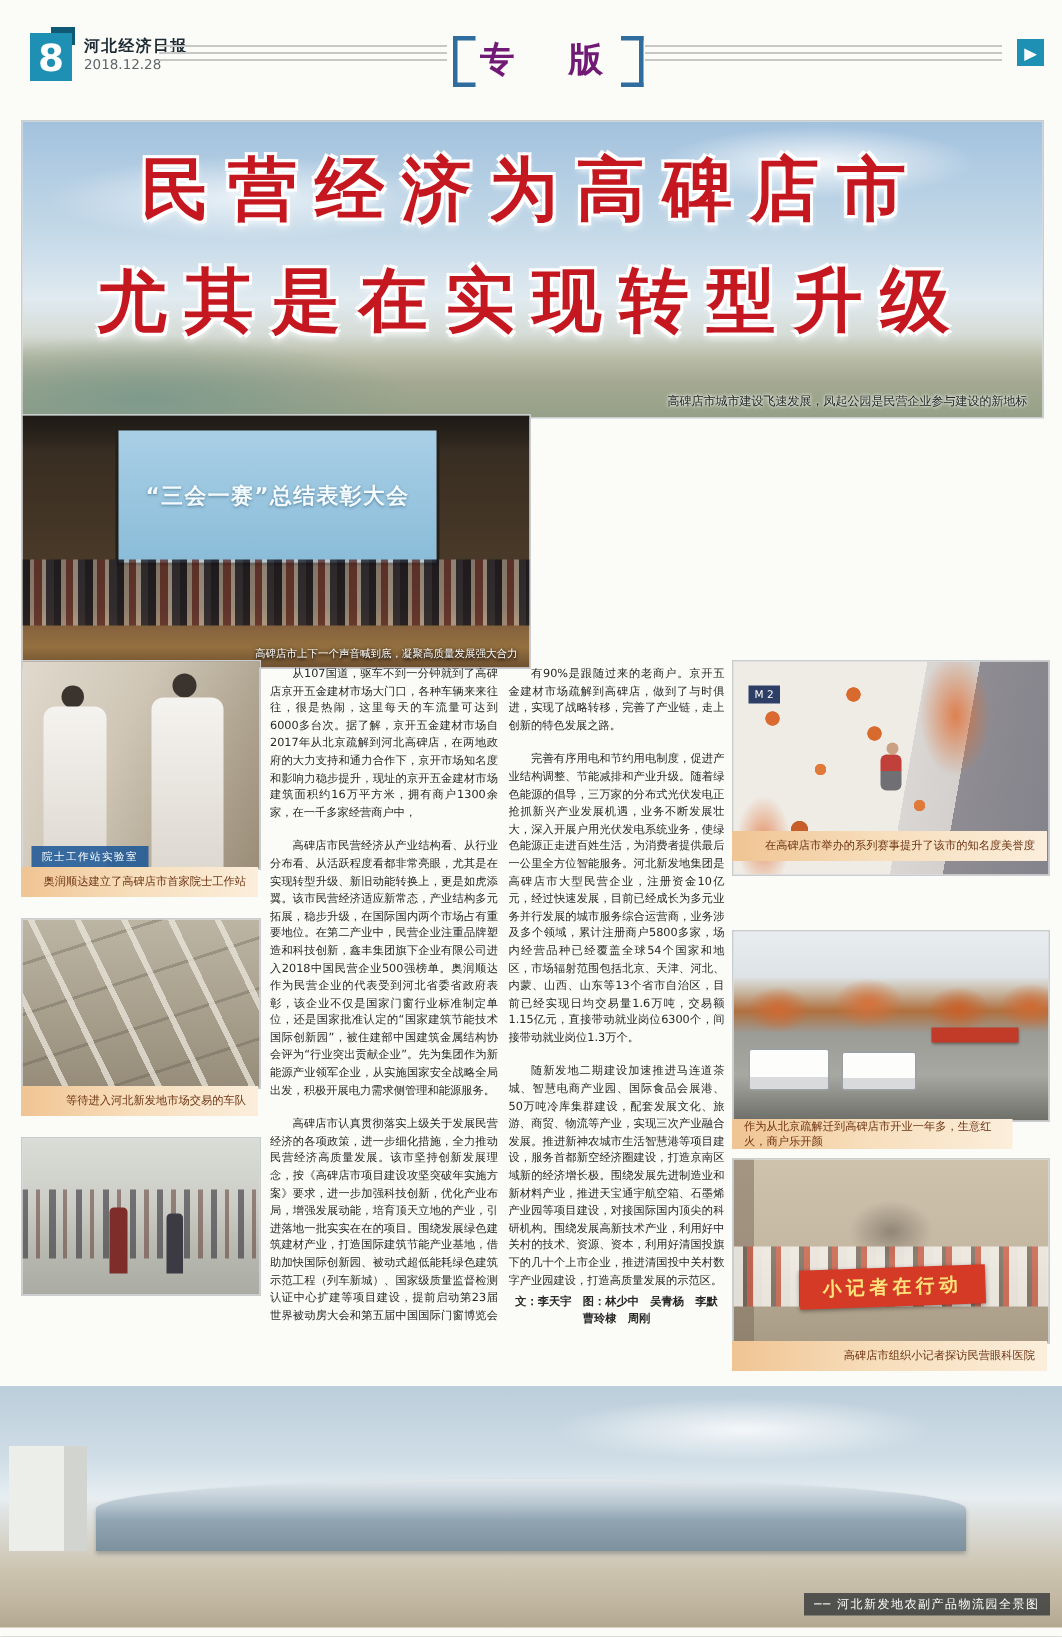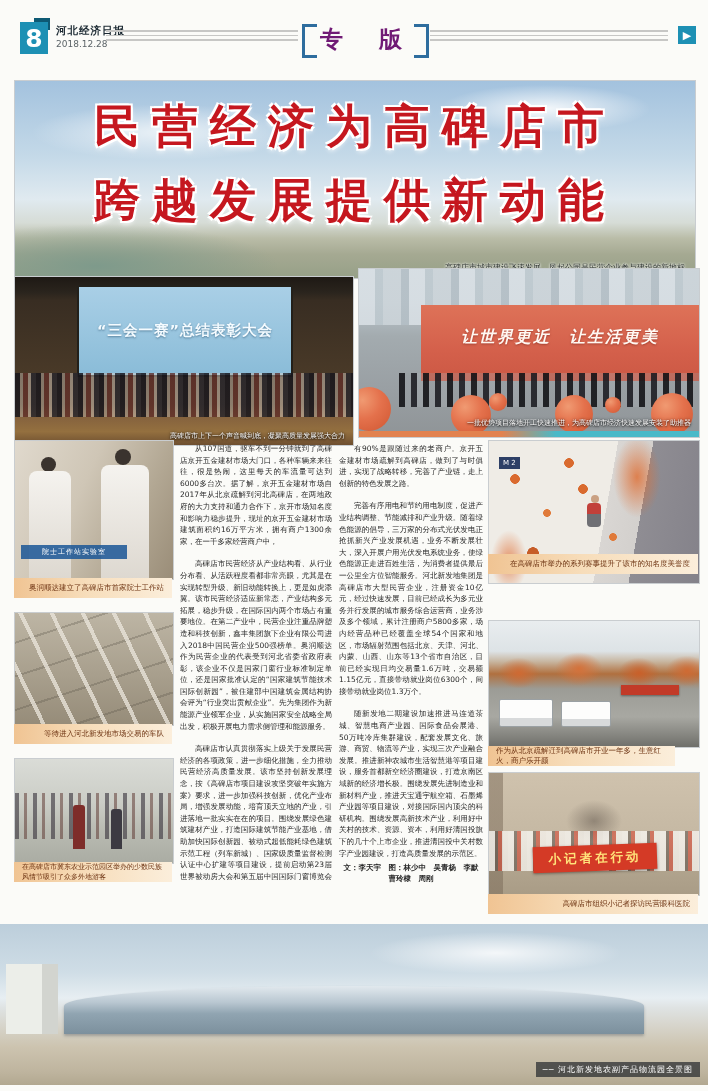--- a/index.html
+++ b/index.html
@@ -66,22 +66,22 @@
   
   .cap-bar{position:absolute;display:flex;align-items:center;justify-content:flex-end;
     background:linear-gradient(90deg,#f0c493 0%,#f7ddba 45%,#fbeedb 100%);
     font-size:7.5px;color:#6e3413;padding:0 8px;box-sizing:border-box;}
 
   
   .photo-lab{left:14px;top:440px;width:158px;height:138px;
     background:linear-gradient(115deg,#e0d9cd 0%,#cfc6b6 40%,#b2a793 72%,#9a8d78 100%);}
   .coat{position:absolute;border-radius:8px 8px 0 0;background:linear-gradient(180deg,#f5f3ef 0%,#ddd8d0 100%);}
   .head{position:absolute;border-radius:50%;background:#3a332e;}
-  .lab-label{position:absolute;left:6px;bottom:20px;background:rgba(26,86,150,.85);color:#fff;
-    font-size:7px;padding:2px 21px;letter-spacing:1px;}
+  .lab-label{position:absolute;left:6px;bottom:1px;background:rgba(26,86,150,.85);color:#fff;
+    font-size:7px;padding:2px 7px;letter-spacing:1px;}
   .photo-market{left:14px;top:612px;width:158px;height:112px;
     background:
       repeating-linear-gradient(64deg,transparent 0 24px,rgba(236,231,221,.75) 24px 28px),
       repeating-linear-gradient(-18deg,transparent 0 30px,rgba(90,84,72,.30) 30px 32px),
       linear-gradient(180deg,#bdb5a4 0%,#a89f8d 55%,#968c79 100%);}
   .photo-crowd{left:14px;top:758px;width:158px;height:104px;
     background:linear-gradient(180deg,#dadcd7 0%,#cbcdc6 42%,#b8bab1 70%,#aaaca3 100%);}
   .crowd-band{position:absolute;left:0;top:34px;width:100%;height:46px;opacity:.85;
     background:repeating-linear-gradient(90deg,rgba(52,46,56,.7) 0 4px,transparent 4px 9px,rgba(90,50,44,.6) 9px 12px,transparent 12px 18px);}
   .figure{position:absolute;border-radius:3px 3px 0 0;}
@@ -160,67 +160,51 @@
     <div class="bracket b-left"></div>
     <div class="section-title">专 版</div>
     <div class="bracket b-right"></div>
     <div class="stripes s-right"></div>
     <div class="corner-arrow">▶</div>
   </div>
 
   <div class="hero">
     <div class="hero-title">
       <div>民营经济为高碑店市</div>
-      <div>跨越发展提供新动能</div>
+      <div>尤其是在实现转型升级</div>
     </div>
     <div class="hero-caption">高碑店市城市建设飞速发展，凤起公园是民营企业参与建设的新地标</div>
   </div>
 
   <div class="abs photo photo-stage">
     <div class="stage-screen">
       <div class="stage-screen-text">“三会一赛”总结表彰大会</div>
     </div>
     <div class="stage-people"></div>
     <div class="photo-caption-overlay">高碑店市上下一个声音喊到底，凝聚高质量发展强大合力</div>
   </div>
 
-  <div class="abs photo photo-ceremony">
-    <div class="ceremony-buildings"></div>
-    <div class="ceremony-backdrop">
-      <div class="ceremony-backdrop-text">让世界更近　让生活更美</div>
-    </div>
-    <div class="ceremony-people"></div>
-    <div class="balloon" style="left:-12px;bottom:6px;width:44px;height:44px;"></div>
-    <div class="balloon" style="left:92px;bottom:2px;width:40px;height:40px;"></div>
-    <div class="balloon" style="left:196px;bottom:4px;width:38px;height:38px;"></div>
-    <div class="balloon" style="left:292px;bottom:2px;width:42px;height:42px;"></div>
-    <div class="balloon" style="left:130px;bottom:26px;width:18px;height:18px;"></div>
-    <div class="balloon" style="left:246px;bottom:24px;width:16px;height:16px;"></div>
-    <div class="photo-caption-overlay" style="bottom:9px;">一批优势项目落地开工快速推进，为高碑店市经济快速发展安装了助推器</div>
-    <div class="ceremony-strip"></div>
-  </div>
 
   <div class="abs photo photo-lab">
     <div class="head" style="left:26px;top:16px;width:15px;height:15px;"></div>
     <div class="coat" style="left:14px;top:30px;width:42px;height:108px;"></div>
     <div class="head" style="left:100px;top:8px;width:16px;height:16px;"></div>
     <div class="coat" style="left:86px;top:24px;width:48px;height:114px;"></div>
     <div class="lab-label">院士工作站实验室</div>
   </div>
   <div class="cap-bar" style="left:14px;top:578px;width:158px;height:20px;">奥润顺达建立了高碑店市首家院士工作站</div>
 
   <div class="abs photo photo-market"></div>
   <div class="cap-bar" style="left:14px;top:724px;width:158px;height:20px;">等待进入河北新发地市场交易的车队</div>
 
   <div class="abs photo photo-crowd">
     <div class="crowd-band"></div>
     <div class="figure" style="left:58px;top:46px;width:12px;height:44px;background:#7e2d2a;"></div>
     <div class="figure" style="left:96px;top:50px;width:11px;height:40px;background:#3c3a42;"></div>
   </div>
-  <div class="cap-bar" style="left:14px;top:862px;width:158px;height:20px;font-size:7px;">在高碑店市冀东农业示范园区举办的少数民族风情节吸引了众多外地游客</div>
 
   <div class="textcol" style="left:180px;top:443px;width:152px;height:440px;">
     <p>从107国道，驱车不到一分钟就到了高碑店京开五金建材市场大门口，各种车辆来来往往，很是热闹，这里每天的车流量可达到6000多台次。据了解，京开五金建材市场自2017年从北京疏解到河北高碑店，在两地政府的大力支持和通力合作下，京开市场知名度和影响力稳步提升，现址的京开五金建材市场建筑面积约16万平方米，拥有商户1300余家，在一千多家经营商户中，</p>
     <p>高碑店市民营经济从产业结构看、从行业分布看、从活跃程度看都非常亮眼，尤其是在实现转型升级、新旧动能转换上，更是如虎添翼。该市民营经济适应新常态，产业结构多元拓展，稳步升级，在国际国内两个市场占有重要地位。在第二产业中，民营企业注重品牌塑造和科技创新，鑫丰集团旗下企业有限公司进入2018中国民营企业500强榜单。奥润顺达作为民营企业的代表受到河北省委省政府表彰，该企业不仅是国家门窗行业标准制定单位，还是国家批准认定的“国家建筑节能技术国际创新园”，被住建部中国建筑金属结构协会评为“行业突出贡献企业”。先为集团作为新能源产业领军企业，从实施国家安全战略全局出发，积极开展电力需求侧管理和能源服务。</p>
     <p>高碑店市认真贯彻落实上级关于发展民营经济的各项政策，进一步细化措施，全力推动民营经济高质量发展。该市坚持创新发展理念，按《高碑店市项目建设攻坚突破年实施方案》要求，进一步加强科技创新，优化产业布局，增强发展动能，培育顶天立地的产业，引进落地一批实实在在的项目。围绕发展绿色建筑建材产业，打造国际建筑节能产业基地，借助加快国际创新园、被动式超低能耗绿色建筑示范工程（列车新城）、国家级质量监督检测认证中心扩建等项目建设，提前启动第23届世界被动房大会和第五届中国国际门窗博览会筹备工作，打造中国绿色建材产业高地。</p>
   </div>
   <div class="textcol" style="left:339px;top:443px;width:144px;height:416px;">
     <p>有90%是跟随过来的老商户。京开五金建材市场疏解到高碑店，做到了与时俱进，实现了战略转移，完善了产业链，走上创新的特色发展之路。</p>
     <p>完善有序用电和节约用电制度，促进产业结构调整、节能减排和产业升级。随着绿色能源的倡导，三万家的分布式光伏发电正抢抓新兴产业发展机遇，业务不断发展壮大，深入开展户用光伏发电系统业务，使绿色能源正走进百姓生活，为消费者提供最后一公里全方位智能服务。河北新发地集团是高碑店市大型民营企业，注册资金10亿元，经过快速发展，目前已经成长为多元业务并行发展的城市服务综合运营商，业务涉及多个领域，累计注册商户5800多家，场内经营品种已经覆盖全球54个国家和地区，市场辐射范围包括北京、天津、河北、内蒙、山西、山东等13个省市自治区，目前已经实现日均交易量1.6万吨，交易额1.15亿元，直接带动就业岗位6300个，间接带动就业岗位1.3万个。</p>
     <p>随新发地二期建设加速推进马连道茶城、智慧电商产业园、国际食品会展港、50万吨冷库集群建设，配套发展文化、旅游、商贸、物流等产业，实现三次产业融合发展。推进新神农城市生活智慧港等项目建设，服务首都新空经济圈建设，打造京南区域新的经济增长极。围绕发展先进制造业和新材料产业，推进天宝通宇航空箱、石墨烯产业园等项目建设，对接国际国内顶尖的科研机构。围绕发展高新技术产业，利用好中关村的技术、资源、资本，利用好清国投旗下的几十个上市企业，推进清国投中关村数字产业园建设，打造高质量发展的示范区。</p>

